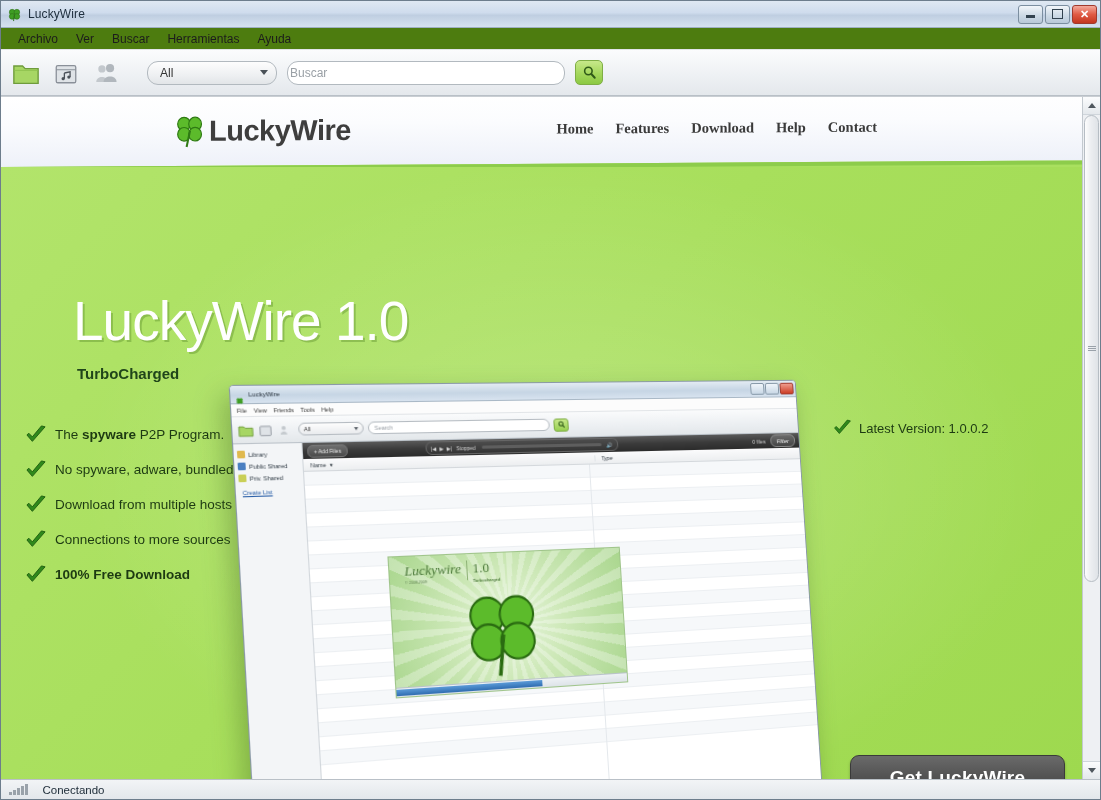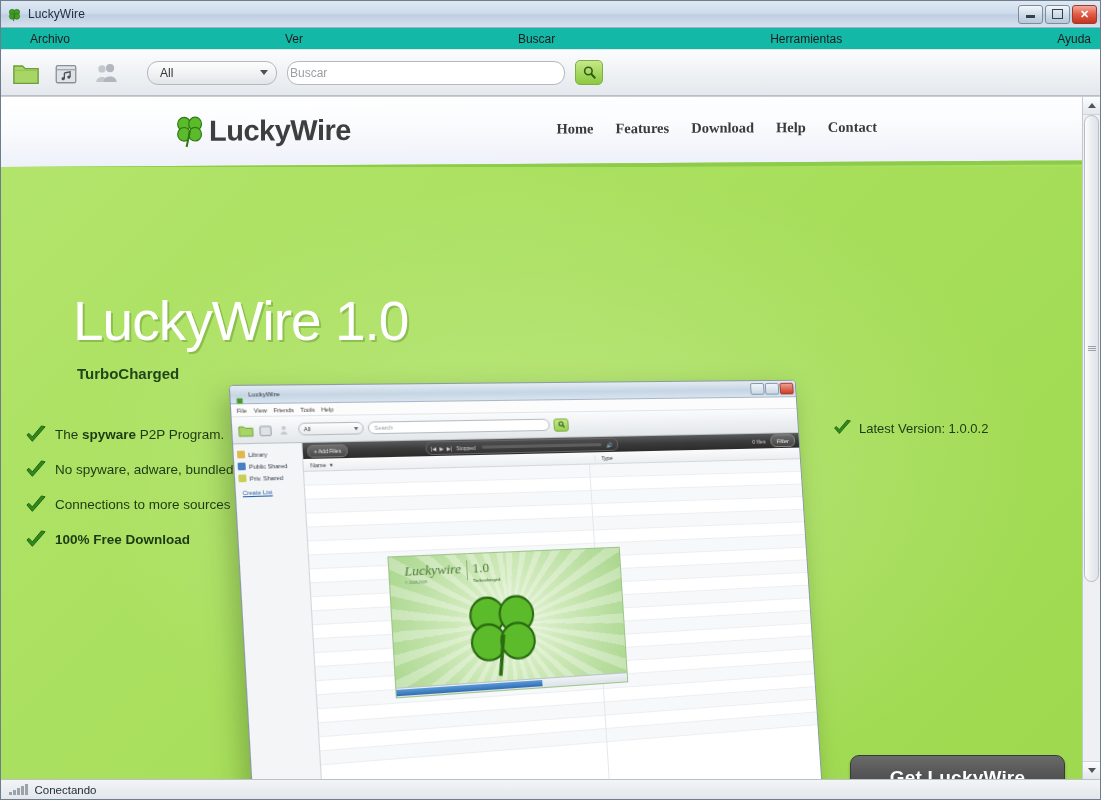--- a/index.html
+++ b/index.html
@@ -37,23 +37,23 @@
     border-color:#a03a2e;
     background:linear-gradient(to bottom,#f3a99c,#e05a44 50%,#c3361f);
   }
   .tb-min-glyph{width:9px;height:3px;background:#32424f;margin-top:5px;}
   .tb-max-glyph{width:9px;height:8px;border:1.5px solid #32424f;}
   .tb-close-glyph{font-size:11px;color:#fff;font-weight:bold;line-height:1;}
 
   
   .menubar{
     height:21px;flex:0 0 21px;
-    background:#14b8a6;
+    background:#4d7c0f;
     border-bottom:1px solid #e1e4e8;
-    display:flex;align-items:center;padding-left:20px;justify-content:space-between;
+    display:flex;align-items:center;padding-left:8px;
   }
   .menu-item{
     font-size:12px;color:#1c1c1c;padding:2px 9px;cursor:default;
   }
 
   
   .toolbar{
     height:45px;flex:0 0 45px;
     background:linear-gradient(to bottom,#fbfcfd 0%,#eef1f4 55%,#e4e8ec 100%);
     border-bottom:1px solid #b9c0c7;
@@ -293,21 +293,21 @@
     display:flex;align-items:center;justify-content:center;
   }
   .sb-grip{width:8px;height:6px;
     background:repeating-linear-gradient(to bottom,#9aa2aa 0 1px,transparent 1px 2px);}
 
   
   .statusbar{
     height:19px;flex:0 0 19px;
     background:linear-gradient(to bottom,#f2f4f6,#e3e7eb);
     border-top:1px solid #b9c0c7;
-    display:flex;align-items:center;padding:0 8px;gap:7px;
+    display:flex;align-items:center;padding:0 8px;gap:15px;
   }
   .sig{display:flex;align-items:flex-end;gap:1.5px;height:11px;}
   .sig i{width:2.5px;background:#9aa2aa;display:block;}
   .status-text{font-size:11.5px;color:#22303c;}
 </style>
 </head>
 <body>
 
 <div class="app-window">
 
@@ -427,20 +427,28 @@
             </span>
             <span class="feature-text"><span>The </span><b>spyware</b><span> P2P Program.</span></span>
           </div>
           <div class="feature-row">
             <span class="feature-check">
               <svg viewBox="0 0 24 22" width="22" height="20">
                   <path d="M2 11 L8 18 L22 2 L18 1 L8 13 L4 9 Z" fill="#2f8a1b" stroke="#1d5b10" stroke-width="1"></path>
                 </svg>
             </span>
             <span class="feature-text">No spyware, adware, bundled software</span>
+          </div>
+          <div class="feature-row">
+            <span class="feature-check">
+              <svg viewBox="0 0 24 22" width="22" height="20">
+                  <path d="M2 11 L8 18 L22 2 L18 1 L8 13 L4 9 Z" fill="#2f8a1b" stroke="#1d5b10" stroke-width="1"></path>
+                </svg>
+            </span>
+            <span class="feature-text">Download from multiple hosts</span>
           </div>
           <div class="feature-row">
             <span class="feature-check">
               <svg viewBox="0 0 24 22" width="22" height="20">
                   <path d="M2 11 L8 18 L22 2 L18 1 L8 13 L4 9 Z" fill="#2f8a1b" stroke="#1d5b10" stroke-width="1"></path>
                 </svg>
             </span>
             <span class="feature-text">Connections to more sources</span>
           </div>
           <div class="feature-row">

